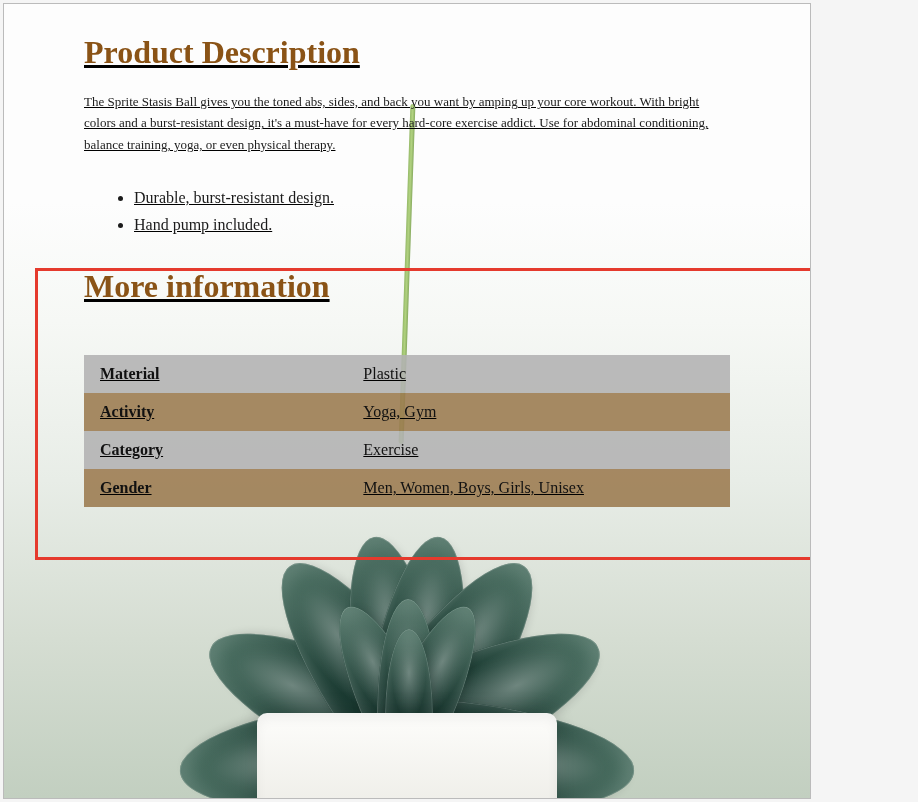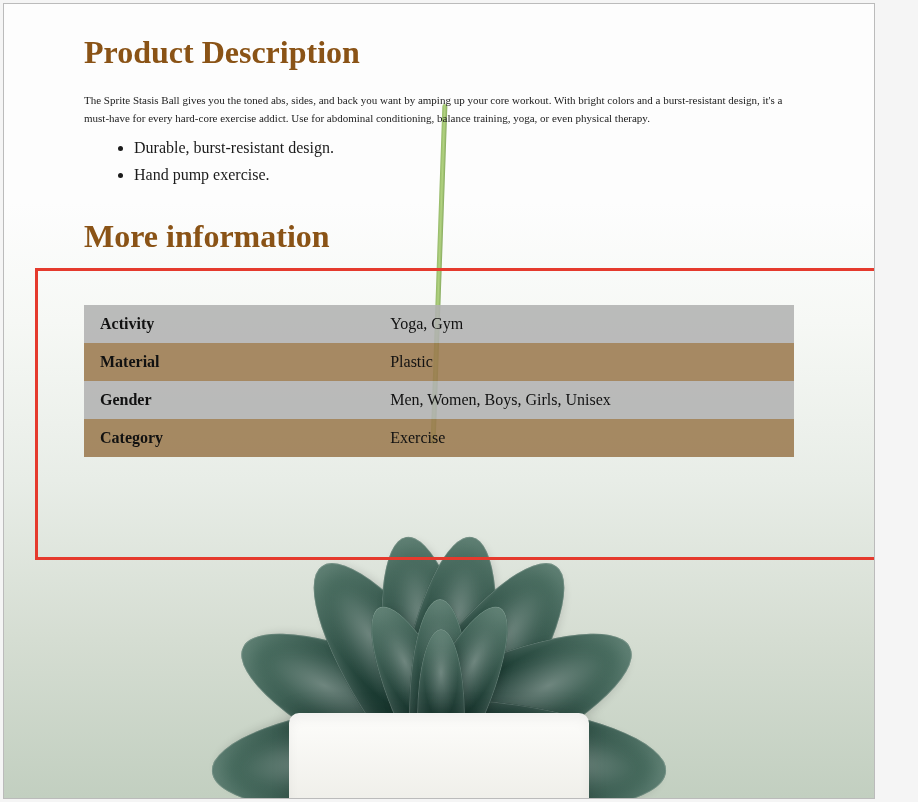--- a/index.html
+++ b/index.html
@@ -4,29 +4,30 @@
   <style>
     * { margin: 0; padding: 0; box-sizing: border-box; }
     body {
       font-family: Georgia, 'Times New Roman', serif;
       width: 918px;
       height: 802px;
       background: #f5f5f5;
       padding: 3px;
     }
     .frame {
-      width: 872px;
+      width: 808px;
       height: 796px;
       background: linear-gradient(180deg,
         #fdfdfd 0%, #fdfdfd 25%,
         #f6f8f5 40%, #e8ede7 60%,
         #d5ddd2 80%, #c2cfc0 100%);
       border: 1px solid #bbb;
       position: relative;
       overflow: hidden;
+      text-decoration: underline;
     }
     
     .stem {
       position: absolute;
       left: 50%;
       top: 100px;
       width: 5px;
       height: 340px;
       background: linear-gradient(90deg, #7ba843, #9fc861, #6a9638);
       transform: translateX(-50%) rotate(2deg);
@@ -88,23 +89,23 @@
       padding: 30px 80px 0 80px;
     }
     h2.title {
       color: #8a5316;
       font-size: 32px;
       font-weight: bold;
       margin-bottom: 20px;
     }
     p.desc {
       color: #1b1b1b;
-      font-size: 11px;
+      font-size: 13px;
       line-height: 1.65;
-      margin-bottom: 8px;
+      margin-bottom: 30px;
     }
     ul.bullets {
       margin-left: 38px;
       margin-bottom: 30px;
     }
     ul.bullets li {
       color: #1b1b1b;
       font-size: 16px;
       line-height: 1.65;
       margin-left: 12px;
@@ -170,42 +171,42 @@
       <div class="leaf l11"></div>
       <div class="leaf l12"></div>
   </div>
   <div class="pot"></div>
 
   <div class="content">
     <h2 class="title">Product Description</h2>
     <p class="desc">The Sprite Stasis Ball gives you the toned abs, sides, and back you want by amping up your core workout. With bright colors and a burst-resistant design, it's a must-have for every hard-core exercise addict. Use for abdominal conditioning, balance training, yoga, or even physical therapy.</p>
     <ul class="bullets">
       <li>Durable, burst-resistant design.</li>
-      <li>Hand pump exercise.</li>
+      <li>Hand pump included.</li>
     </ul>
   </div>
 
   <div class="more-info">
     <h2 class="subtitle">More information</h2>
     <table class="attrs">
       <tbody>
           <tr>
+        <th>Material</th>
+        <td>Plastic</td>
+      </tr>
+      <tr>
         <th>Activity</th>
         <td>Yoga, Gym</td>
       </tr>
       <tr>
-        <th>Material</th>
-        <td>Plastic</td>
+        <th>Category</th>
+        <td>Exercise</td>
       </tr>
       <tr>
         <th>Gender</th>
         <td>Men, Women, Boys, Girls, Unisex</td>
       </tr>
-      <tr>
-        <th>Category</th>
-        <td>Exercise</td>
-      </tr>
     </tbody>
       </table>
   </div>
 
   <div class="highlight-box"></div>
 </div>
 
 </body></html>

